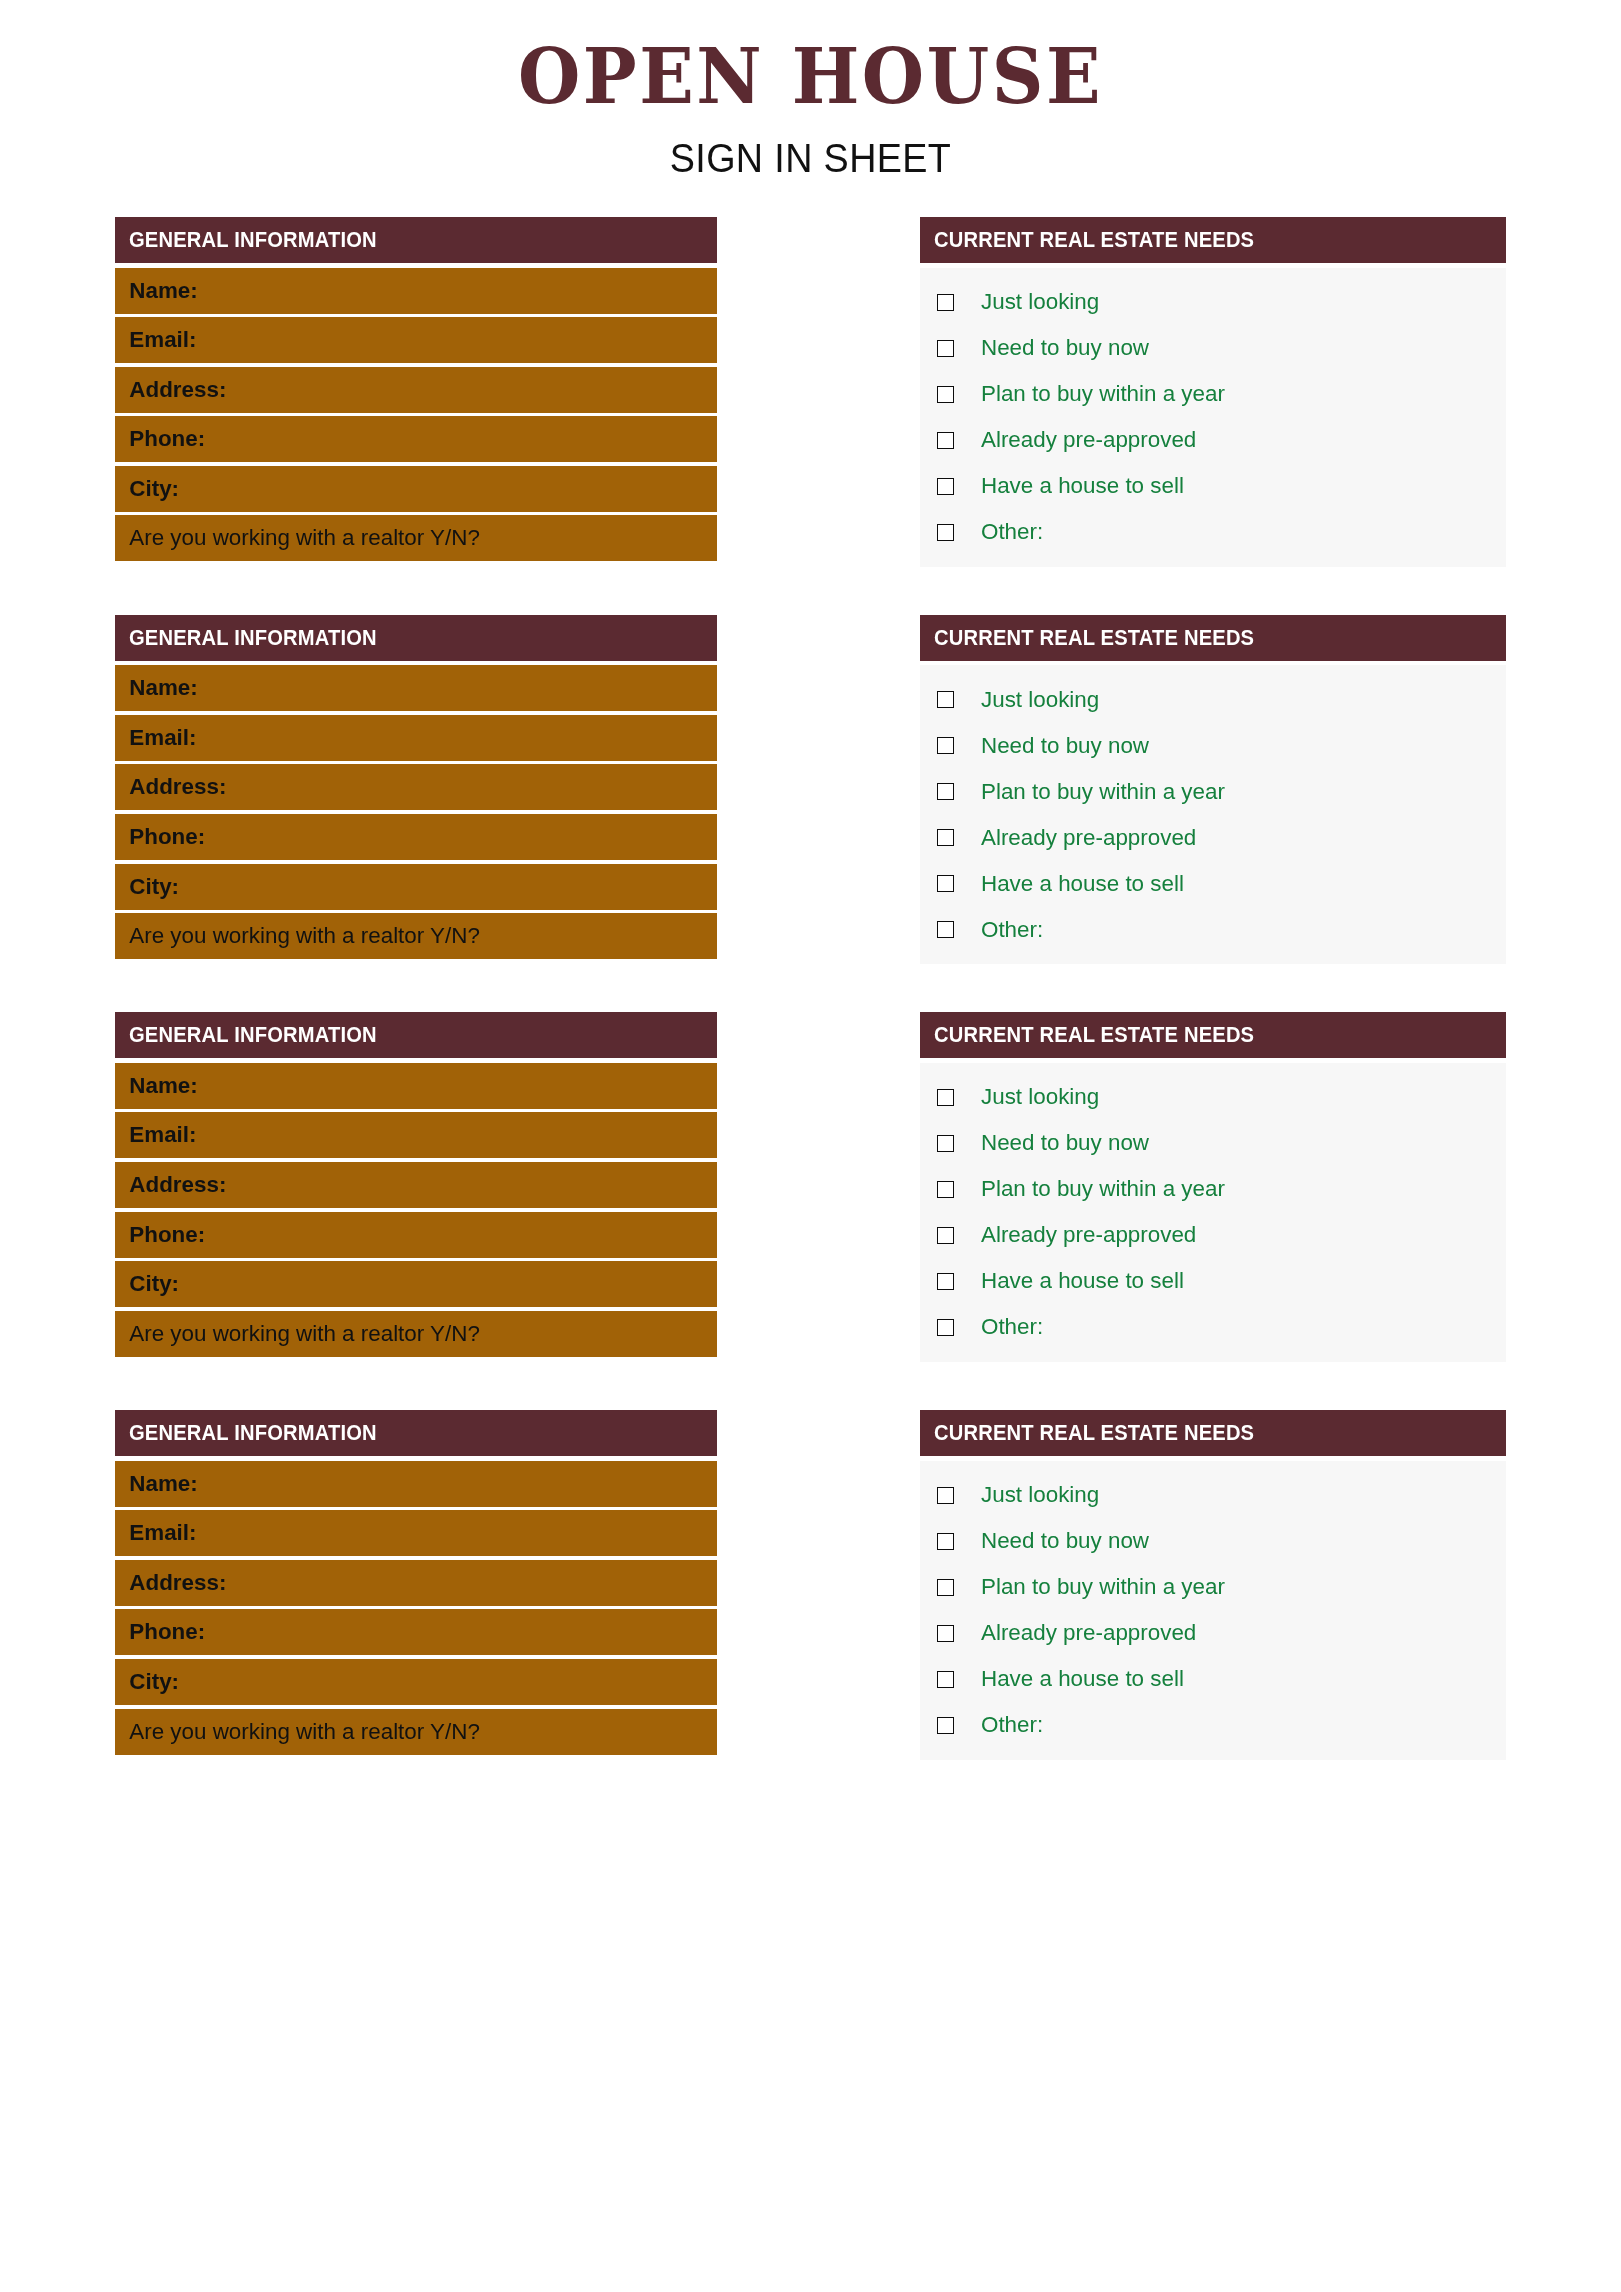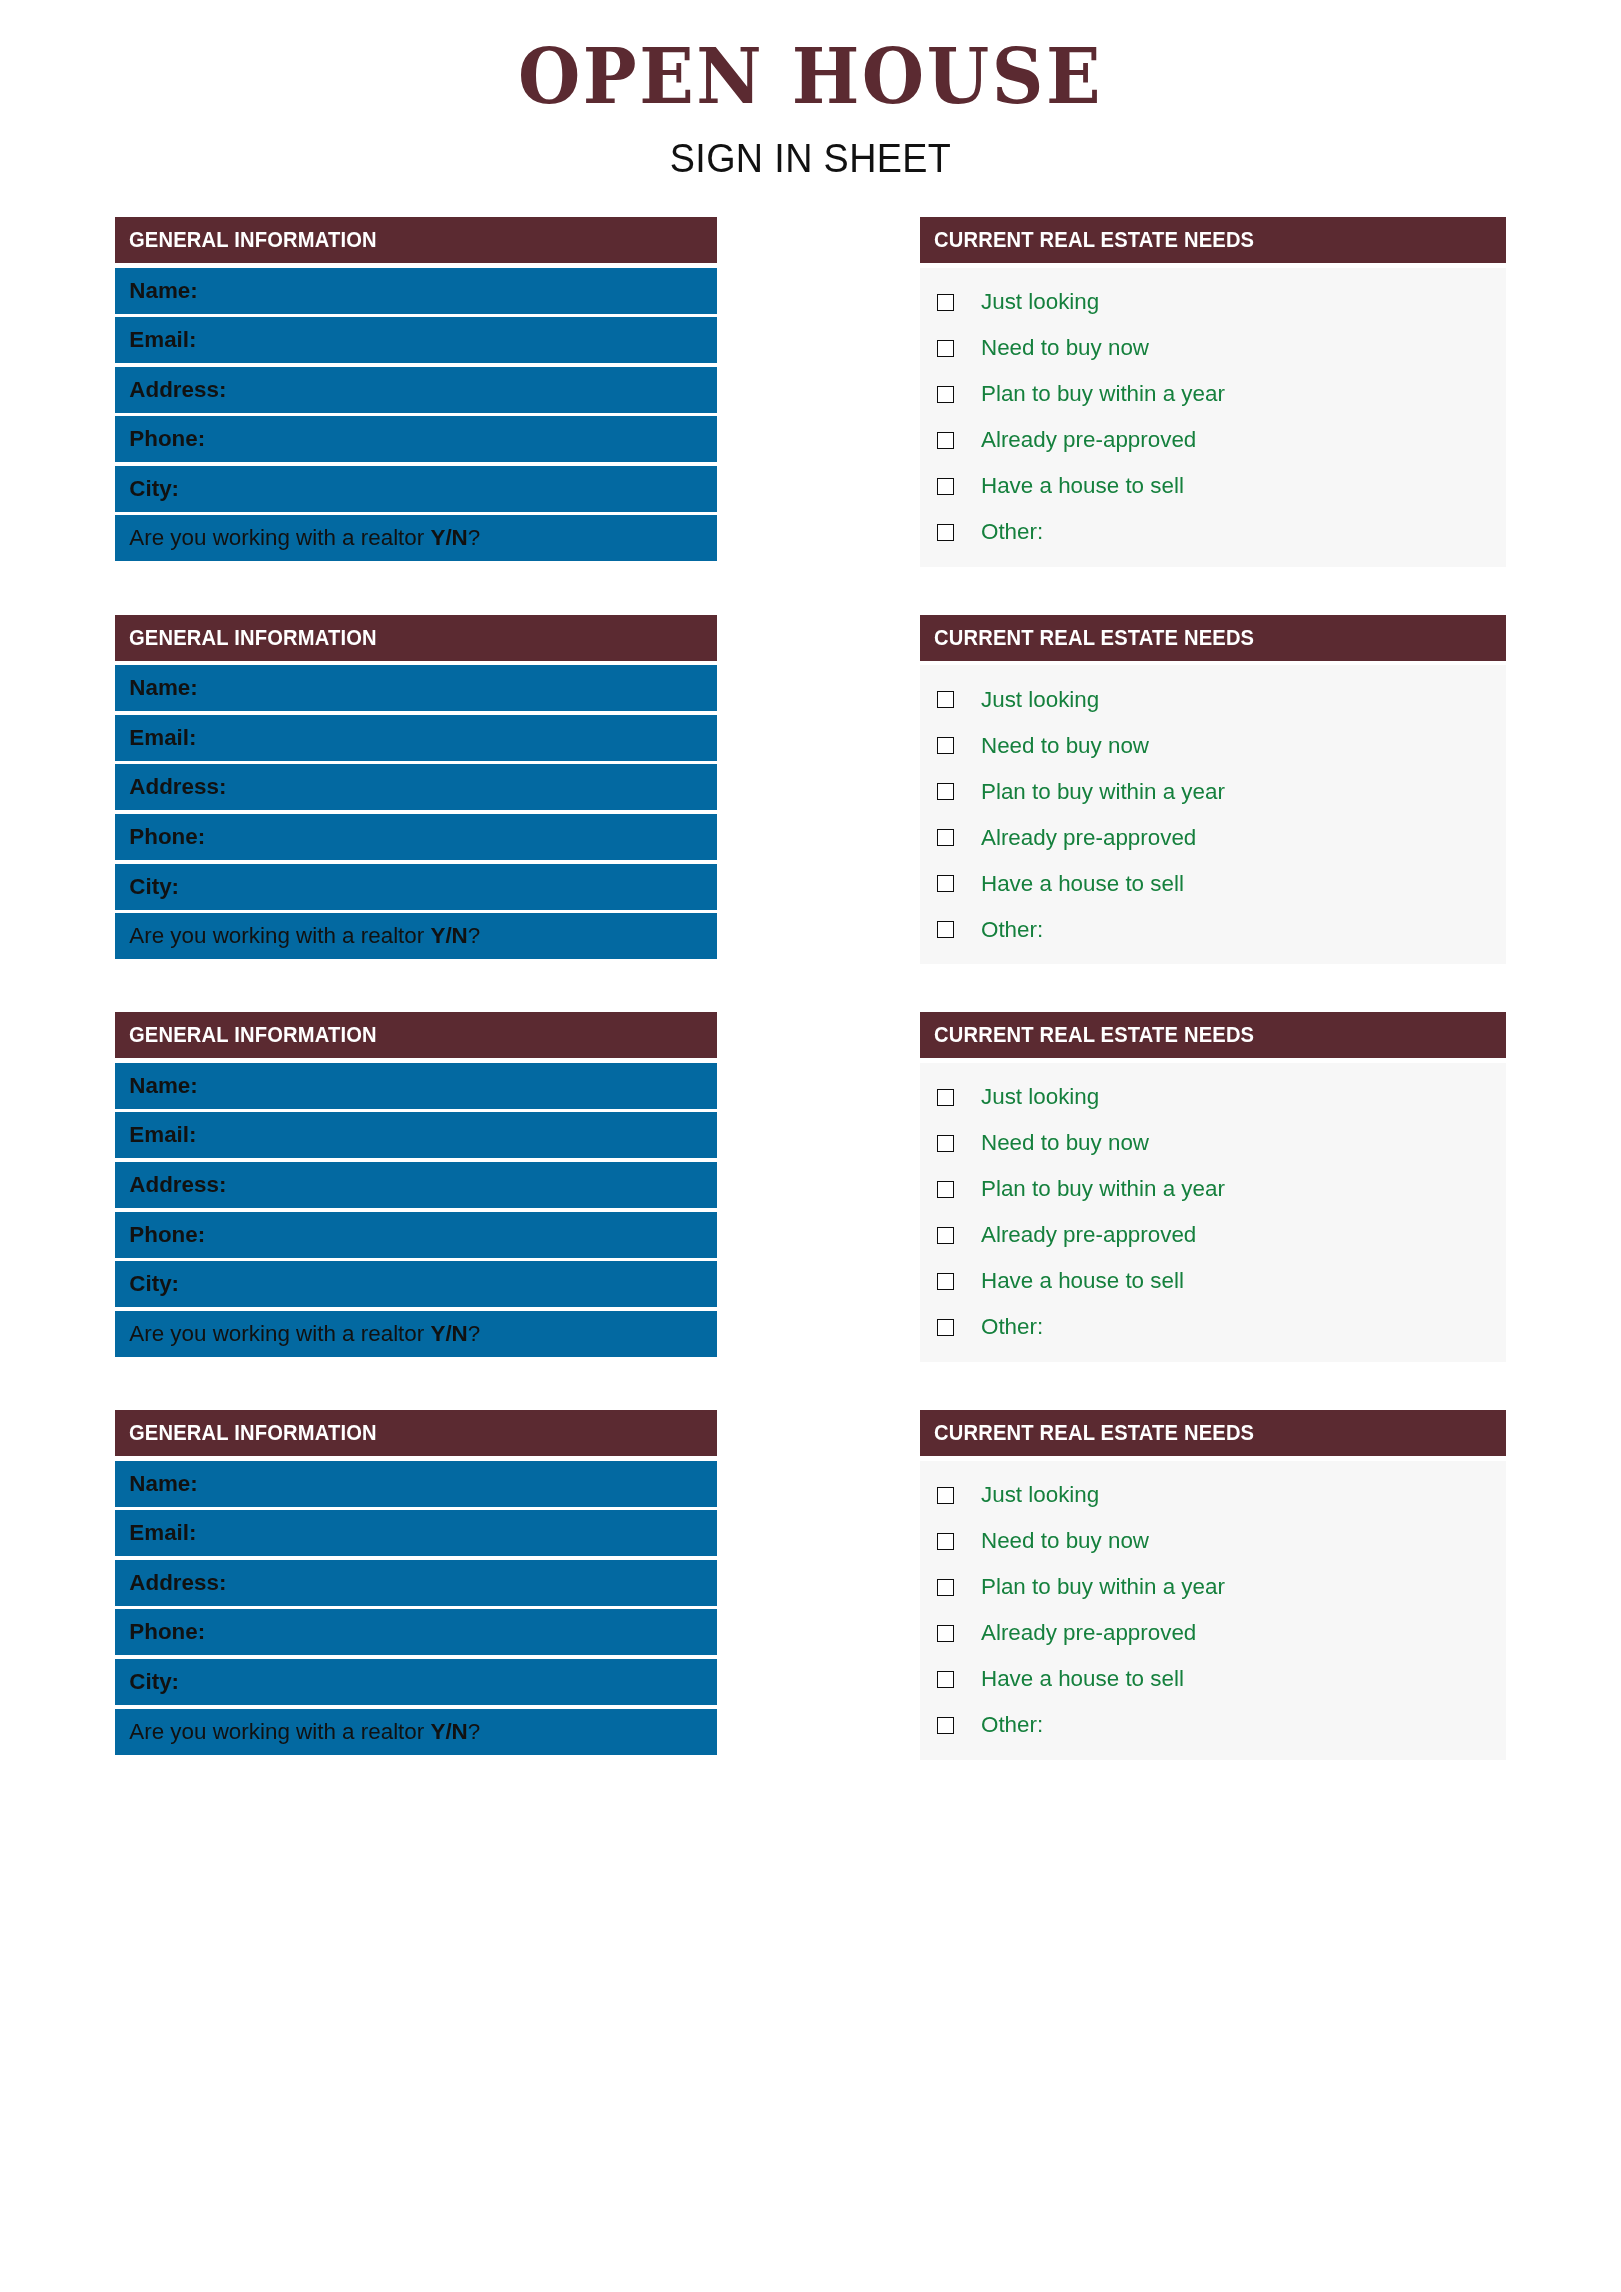--- a/index.html
+++ b/index.html
@@ -89,36 +89,36 @@
   }
 
   
   .field-list {
     margin-top: 4.5px;
     display: flex;
     flex-direction: column;
     gap: 3.6px;
   }
   .field-row {
-    background: #0369a1;
+    background: #a16207;
     height: 46px;
     display: flex;
     align-items: center;
     padding: 0 14.3px;
     box-sizing: border-box;
   }
   .field-label {
     font-family: "Liberation Sans", sans-serif;
     font-size: 22.4px;
     color: #111111;
     font-weight: 700;
     white-space: nowrap;
   }
   .field-label.regular { font-weight: 400; }
-  .field-label .bold-seg { font-weight: 700; }
+  .field-label .bold-seg { font-weight: 400; }
 
   
   .check-list {
     margin-top: 4.5px;
     background: #f7f7f7;
     padding: 11.6px 14.3px 11.6px 14.3px;
     box-sizing: border-box;
     display: flex;
     flex-direction: column;
     gap: 0;

